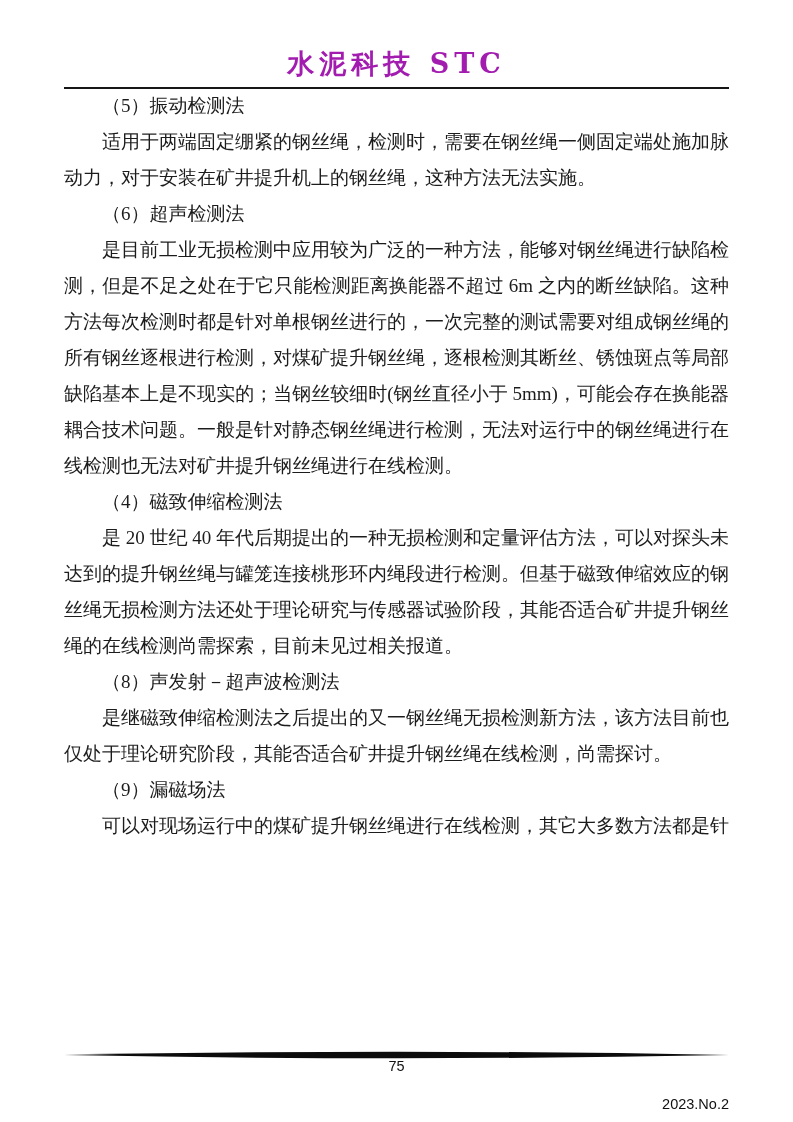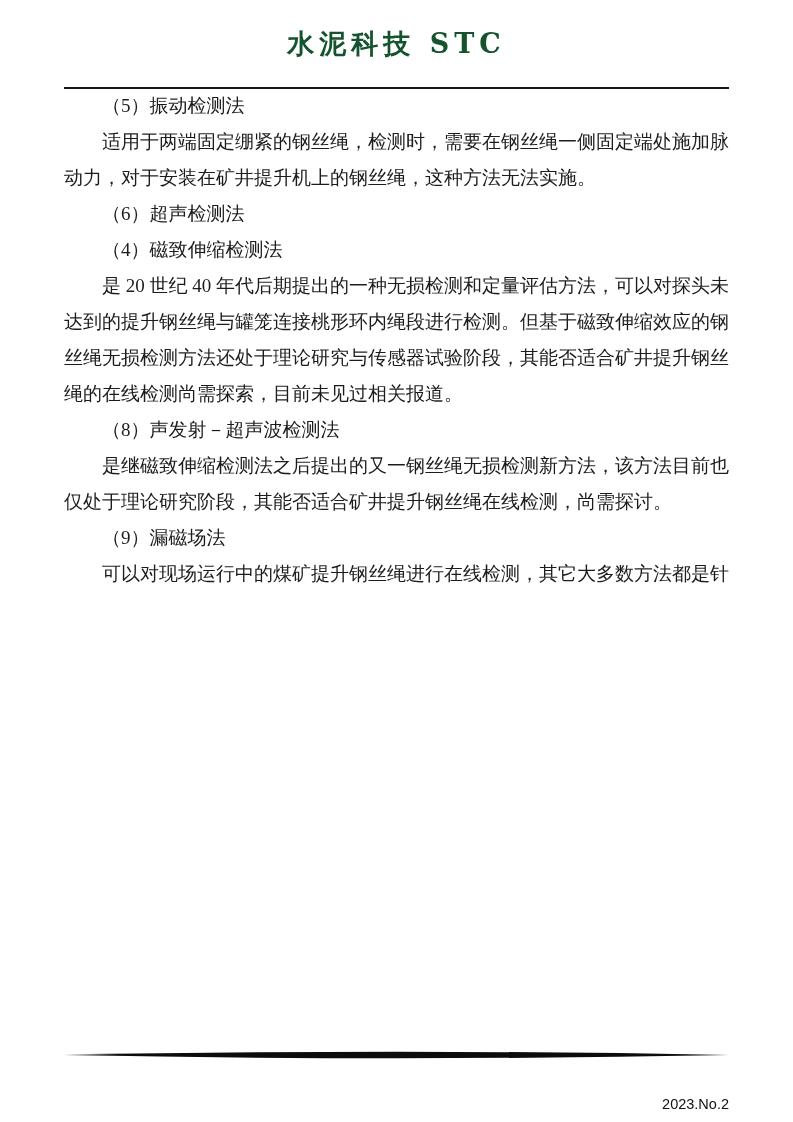--- a/index.html
+++ b/index.html
@@ -12,28 +12,28 @@
     width: 793px;
     height: 1122px;
     margin: 0 auto;
     background: #ffffff;
     color: #1a1a1a;
     overflow: hidden;
     font-family: "Liberation Serif", "DejaVu Serif", serif;
   }
   .journal-title {
     position: absolute;
-    top: 26px;
+    top: 46px;
     left: 0;
     width: 100%;
     text-align: center;
     font-size: 27px;
     font-weight: 600;
     letter-spacing: 5px;
-    color: #14532d;
+    color: #a21caf;
     font-family: "DejaVu Serif", "Liberation Serif", serif;
   }
   .header-rule {
     position: absolute;
     top: 87px;
     left: 64px;
     width: 665px;
     height: 2px;
     background: #161616;
   }
@@ -95,33 +95,35 @@
 
   <div class="header-rule"></div>
 
   <div class="content">
 
 
     <p class="section-heading">（5）振动检测法</p>
     <p class="para">适用于两端固定绷紧的钢丝绳，检测时，需要在钢丝绳一侧固定端处施加脉动力，对于安装在矿井提升机上的钢丝绳，这种方法无法实施。</p>
 
     <p class="section-heading">（6）超声检测法</p>
+    <p class="para">是目前工业无损检测中应用较为广泛的一种方法，能够对钢丝绳进行缺陷检测，但是不足之处在于它只能检测距离换能器不超过 6m 之内的断丝缺陷。这种方法每次检测时都是针对单根钢丝进行的，一次完整的测试需要对组成钢丝绳的所有钢丝逐根进行检测，对煤矿提升钢丝绳，逐根检测其断丝、锈蚀斑点等局部缺陷基本上是不现实的；当钢丝较细时(钢丝直径小于 5mm)，可能会存在换能器耦合技术问题。一般是针对静态钢丝绳进行检测，无法对运行中的钢丝绳进行在线检测也无法对矿井提升钢丝绳进行在线检测。</p>
 
     <p class="section-heading">（4）磁致伸缩检测法</p>
     <p class="para">是 20 世纪 40 年代后期提出的一种无损检测和定量评估方法，可以对探头未达到的提升钢丝绳与罐笼连接桃形环内绳段进行检测。但基于磁致伸缩效应的钢丝绳无损检测方法还处于理论研究与传感器试验阶段，其能否适合矿井提升钢丝绳的在线检测尚需探索，目前未见过相关报道。</p>
 
     <p class="section-heading">（8）声发射－超声波检测法</p>
     <p class="para">是继磁致伸缩检测法之后提出的又一钢丝绳无损检测新方法，该方法目前也仅处于理论研究阶段，其能否适合矿井提升钢丝绳在线检测，尚需探讨。</p>
 
     <p class="section-heading">（9）漏磁场法</p>
     <p class="para">可以对现场运行中的煤矿提升钢丝绳进行在线检测，其它大多数方法都是针</p>
 
   </div>
 
   <svg class="footer-bar" viewBox="0 0 665 9" preserveAspectRatio="none">
     <path d="M0,4 Q332.5,-2.5 665,4 Q332.5,10.5 0,4 Z" fill="#0c0c0c"></path>
   </svg>
 
   <div class="footer-text-row">
+    <div class="page-number">75</div>
     <div class="issue-number">2023.No.2</div>
   </div>
 
 </div>
 
 </body></html>

